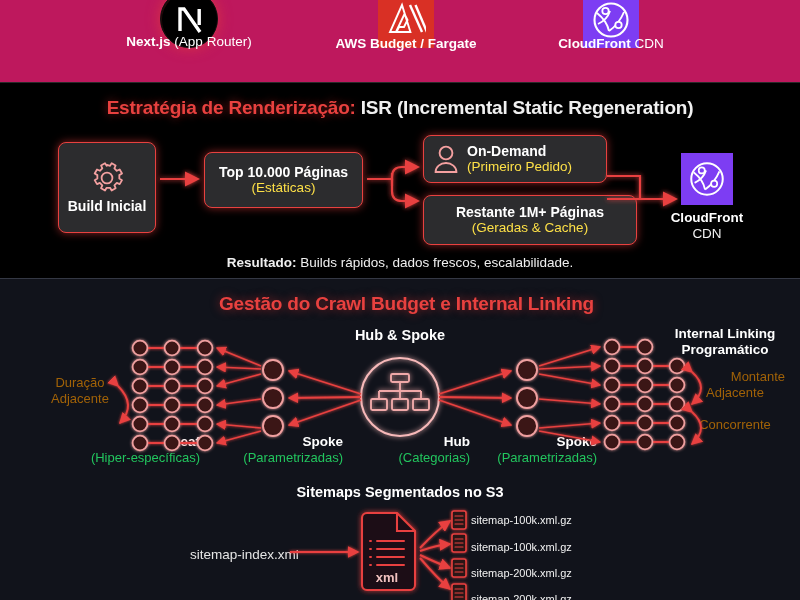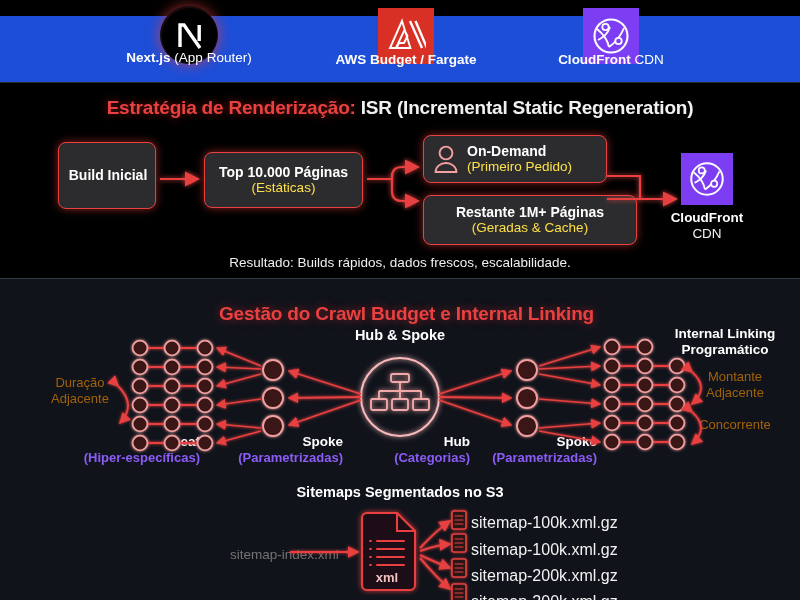--- a/index.html
+++ b/index.html
@@ -8,21 +8,21 @@
     font-family: "Liberation Sans", sans-serif;
     background:#000;
     color:#fff;
     overflow:hidden;
     position:relative;
   }
   #page { position:absolute; inset:0; width:800px; height:600px; }
 
   
   .sec { position:absolute; left:0; width:800px; }
-  #sec-stack  { top:16px;   height:82px;  background:#1d4ed8; }
+  #sec-stack  { top:0;   height:82px;  background:#be185d; }
   #sec-isr    { top:82px; height:196px; background:#000;
                 border-top:1px solid #2a2a2a; }
   #sec-crawl  { top:278px; height:322px; background:#11131b;
                 border-top:1px solid #343844; }
 
   
   .sec-title {
     position:absolute; width:100%; text-align:center;
     font-weight:bold; font-size:19px; letter-spacing:-.2px;
     color:#e8413f;
@@ -74,34 +74,34 @@
   .box-txt .n { display:block; font-weight:normal; font-size:13.5px; color:#fde047; }
 
   
   .svg-layer { position:absolute; inset:0; width:800px; height:600px;
                pointer-events:none; }
 
   
   .node-lbl { position:absolute; text-align:right; line-height:1.2;
               white-space:nowrap; }
   .node-lbl .b { display:block; font-weight:bold; font-size:13.5px; color:#fff; }
-  .node-lbl .n { display:block; font-weight:bold; font-size:13px; color:#8b5cf6; }
+  .node-lbl .n { display:block; font-weight:normal; font-size:13px; color:#22c55e; }
   .side-lbl { position:absolute; text-align:center; line-height:1.22;
               font-size:13px; color:#a16207; white-space:nowrap; }
 
   
-  .sm-file-lbl { position:absolute; font-size:16px; color:#f2f2f2;
+  .sm-file-lbl { position:absolute; font-size:11px; color:#f2f2f2;
                  white-space:nowrap; }
-  .sm-index-lbl{ position:absolute; font-size:13.5px; color:#737373;
-                 white-space:nowrap;margin-left:40px; }
+  .sm-index-lbl{ position:absolute; font-size:13.5px; color:#e5e5e5;
+                 white-space:nowrap; }
 
   
   .result-line { position:absolute; width:100%; text-align:center;
                  font-size:13.5px; color:#f0f0f0; white-space:nowrap; }
-  .result-line .b { font-weight:normal; }
+  .result-line .b { font-weight:bold; }
 </style>
 </head>
 <body>
 
 <div id="page">
 
   <div class="sec" id="sec-stack">
 
     <div class="stack-item" style="left:160px; top:-10px;">
       <div class="logo-next">
@@ -144,21 +144,21 @@
         <span>CloudFront</span><span class="thin"> CDN</span>
       </div>
     </div>
   </div>
 
   <div class="sec" id="sec-isr">
     <div class="sec-title" style="top:14px;">
       <span>Estratégia de Renderização:</span><span class="light"> ISR (Incremental Static Regeneration)</span>
     </div>
 
-    <div class="box" style="left:58px; top:59px; width:98px; height:67px; flex-direction:row; gap:2px;">
+    <div class="box" style="left:58px; top:59px; width:98px; height:91px; flex-direction:column; gap:2px;">
       <svg width="36" height="36" viewBox="0 0 40 40">
         <path d="M20 5.5 l3.4 1 1.8-3 4.4 2.6 -1.4 3.2 2.7 2.7 3.2-1.4 2.6 4.4 -3 1.8 0 3.8 3 1.8 -2.6 4.4 -3.2-1.4 -2.7 2.7 1.4 3.2 -4.4 2.6 -1.8-3 -3.8 0 -1.8 3 -4.4-2.6 1.4-3.2 -2.7-2.7 -3.2 1.4 -2.6-4.4 3-1.8 0-3.8 -3-1.8 2.6-4.4 3.2 1.4 2.7-2.7 -1.4-3.2 4.4-2.6 1.8 3z" fill="none" stroke="#f4a0a0" stroke-width="2" stroke-linejoin="round"></path>
         <circle cx="20" cy="20" r="6" fill="none" stroke="#f4a0a0" stroke-width="2"></circle>
       </svg>
       <div class="box-txt">
         <span class="b">Build Inicial</span>
       </div>
     </div>
 
     <div class="box" style="left:204px; top:69px; width:159px; height:56px;">
@@ -202,21 +202,21 @@
         <span style="display:block;font-size:13.5px;color:#f0f0f0;">CDN</span>
       </div>
     </div>
 
     <div class="result-line" style="top:172px;">
       <span class="b">Resultado:</span><span> Builds rápidos, dados frescos, escalabilidade.</span>
     </div>
   </div>
 
   <div class="sec" id="sec-crawl">
-    <div class="sec-title" style="top:24px;padding-left:13px;">
+    <div class="sec-title" style="top:14px;padding-left:13px;">
       <span>Gestão do Crawl Budget e Internal Linking</span>
     </div>
 
     <div class="sub-title" style="top:48px;">
       <span>Hub &amp; Spoke</span>
     </div>
 
     <div style="position:absolute; left:645px; top:47px; width:160px; text-align:center; line-height:1.2;">
       <span style="display:block;font-weight:bold;font-size:13.5px;color:#fff;">Internal Linking</span>
       <span style="display:block;font-weight:bold;font-size:13.5px;color:#fff;">Programático</span>
@@ -237,21 +237,21 @@
     <div class="node-lbl" style="left:20px; top:155px; width:180px;">
       <span class="b">Leaf</span>
       <span class="n">(Hiper-específicas)</span>
     </div>
 
     <div class="side-lbl" style="left:35px; top:96px; width:90px;">
       <span style="display:block;">Duração</span>
       <span style="display:block;">Adjacente</span>
     </div>
     <div class="side-lbl" style="left:685px; top:90px; width:100px;">
-      <span style="display:block;">Montante</span>
+      <span style="display:block;text-align:right;">Montante</span>
       <span style="display:block;">Adjacente</span>
     </div>
     <div class="side-lbl" style="left:680px; top:138px; width:110px;">
       <span style="display:block;">Concorrente</span>
     </div>
 
     <div class="sub-title" style="top:205px;">
       <span>Sitemaps Segmentados no S3</span>
     </div>
     <div class="sm-index-lbl" style="left:190px; top:268px;">

